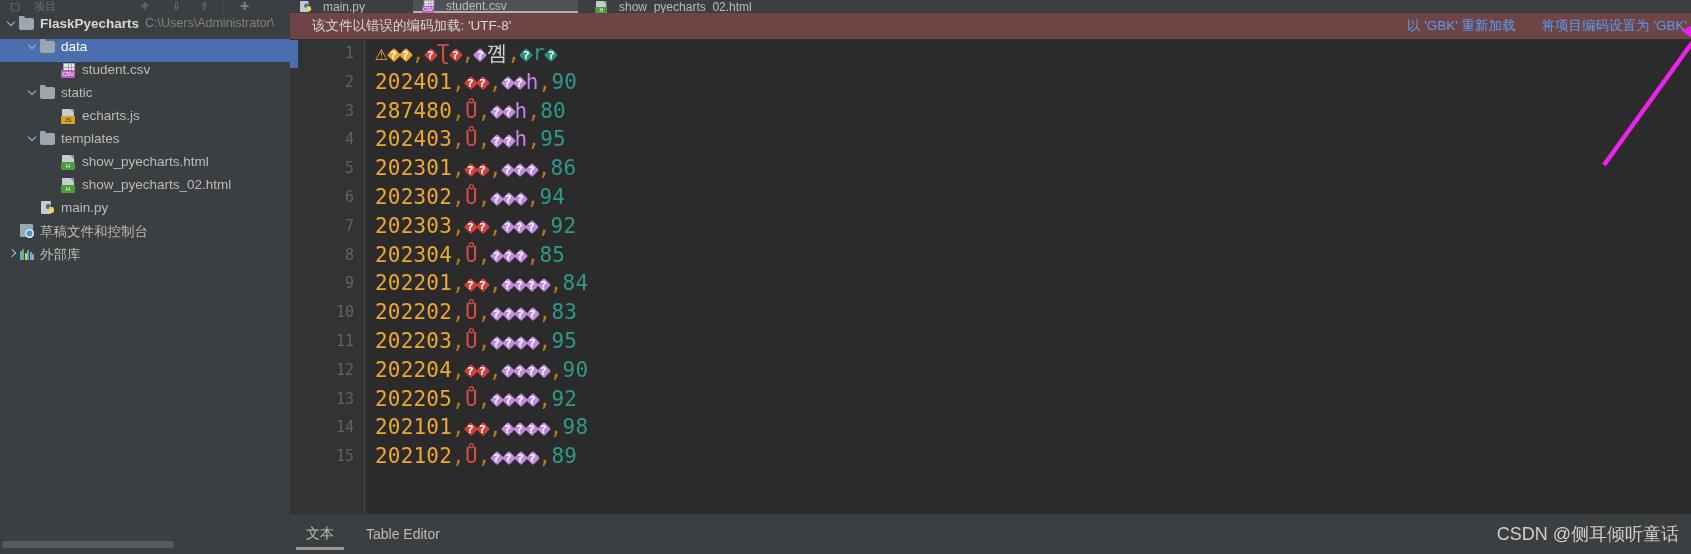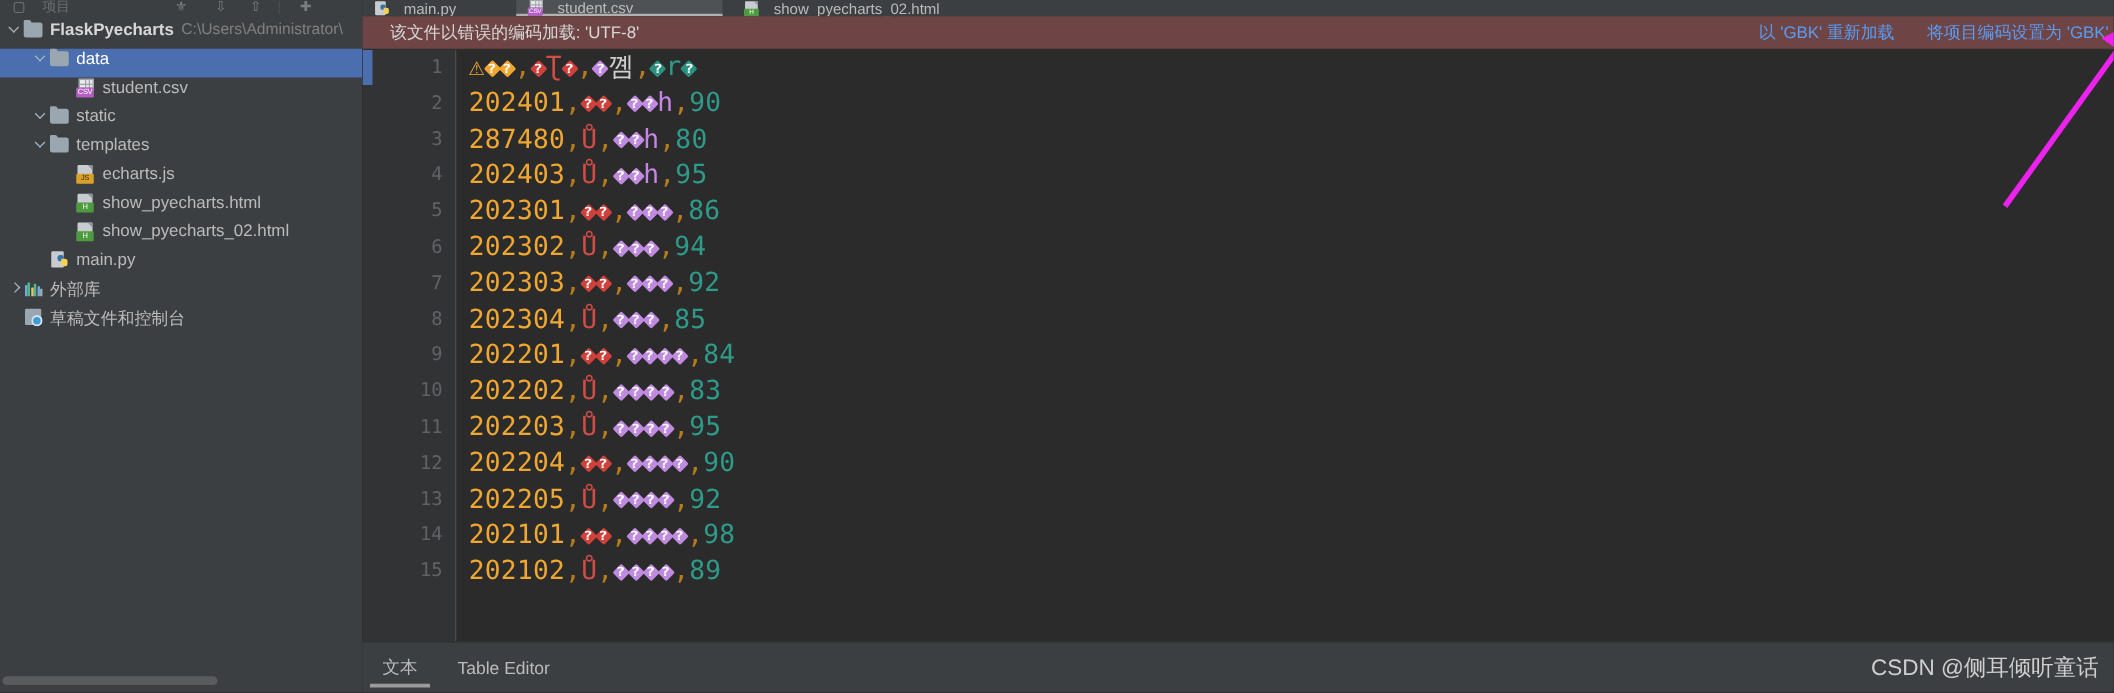--- a/index.html
+++ b/index.html
@@ -413,34 +413,34 @@
           </span>
           <span class="node-label">student.csv</span>
         </div>
         <div class="tree-row" style="padding-left: 27px;">
           <span class="chev open"></span>
           <span class="icon-box">
             <span class="ico-folder"></span>
           </span>
           <span class="node-label">static</span>
         </div>
+        <div class="tree-row" style="padding-left: 48px;">
+          <span class="chev none"></span>
+          <span class="icon-box">
+            <span class="sheet"></span>
+            <span class="badge js">JS</span>
+          </span>
+          <span class="node-label">echarts.js</span>
+        </div>
         <div class="tree-row" style="padding-left: 27px;">
           <span class="chev open"></span>
           <span class="icon-box">
             <span class="ico-folder"></span>
           </span>
           <span class="node-label">templates</span>
-        </div>
-        <div class="tree-row" style="padding-left: 48px;">
-          <span class="chev none"></span>
-          <span class="icon-box">
-            <span class="sheet"></span>
-            <span class="badge js">JS</span>
-          </span>
-          <span class="node-label">echarts.js</span>
         </div>
         <div class="tree-row" style="padding-left: 48px;">
           <span class="chev none"></span>
           <span class="icon-box">
             <span class="sheet"></span>
             <span class="badge h">H</span>
           </span>
           <span class="node-label">show_pyecharts.html</span>
         </div>
         <div class="tree-row" style="padding-left: 48px;">
@@ -454,41 +454,41 @@
         <div class="tree-row" style="padding-left: 27px;">
           <span class="chev none"></span>
           <span class="icon-box">
             <span class="ico-py">
               <span class="pyb"></span>
               <span class="snake1"></span>
               <span class="snake2"></span>
             </span>
           </span>
           <span class="node-label">main.py</span>
+        </div>
+        <div class="tree-row" style="padding-left: 6px;">
+          <span class="chev none"></span>
+          <span class="icon-box">
+            <span class="ico-scratch"></span>
+          </span>
+          <span class="node-label">草稿文件和控制台</span>
         </div>
         <div class="tree-row" style="padding-left: 6px;">
           <span class="chev "></span>
           <span class="icon-box">
             <span class="ico-lib">
               <i style="left: 0px; height: 9px; background: rgb(111, 168, 220);"></i>
               <i style="left: 2.4px; height: 11px; background: rgb(82, 183, 136);"></i>
               <i style="left: 4.8px; height: 7px; background: rgb(233, 196, 106);"></i>
               <i style="left: 7.2px; height: 10px; background: rgb(82, 183, 136);"></i>
               <i style="left: 9.6px; height: 8px; background: rgb(111, 168, 220);"></i>
               <i style="left: 12px; height: 6px; background: rgb(154, 167, 176);"></i>
             </span>
           </span>
           <span class="node-label">外部库</span>
-        </div>
-        <div class="tree-row" style="padding-left: 6px;">
-          <span class="chev none"></span>
-          <span class="icon-box">
-            <span class="ico-scratch"></span>
-          </span>
-          <span class="node-label">草稿文件和控制台</span>
         </div>
       </div>
     <div class="sb-hscroll"></div>
   </div>
 
   <div class="editor-wrap">
 
     <div class="tabs" id="file-tabs">
         <div class="tab" style="left: 0px; width: 115px;">
           <span class="icon-box" style="transform: scale(0.85);">

